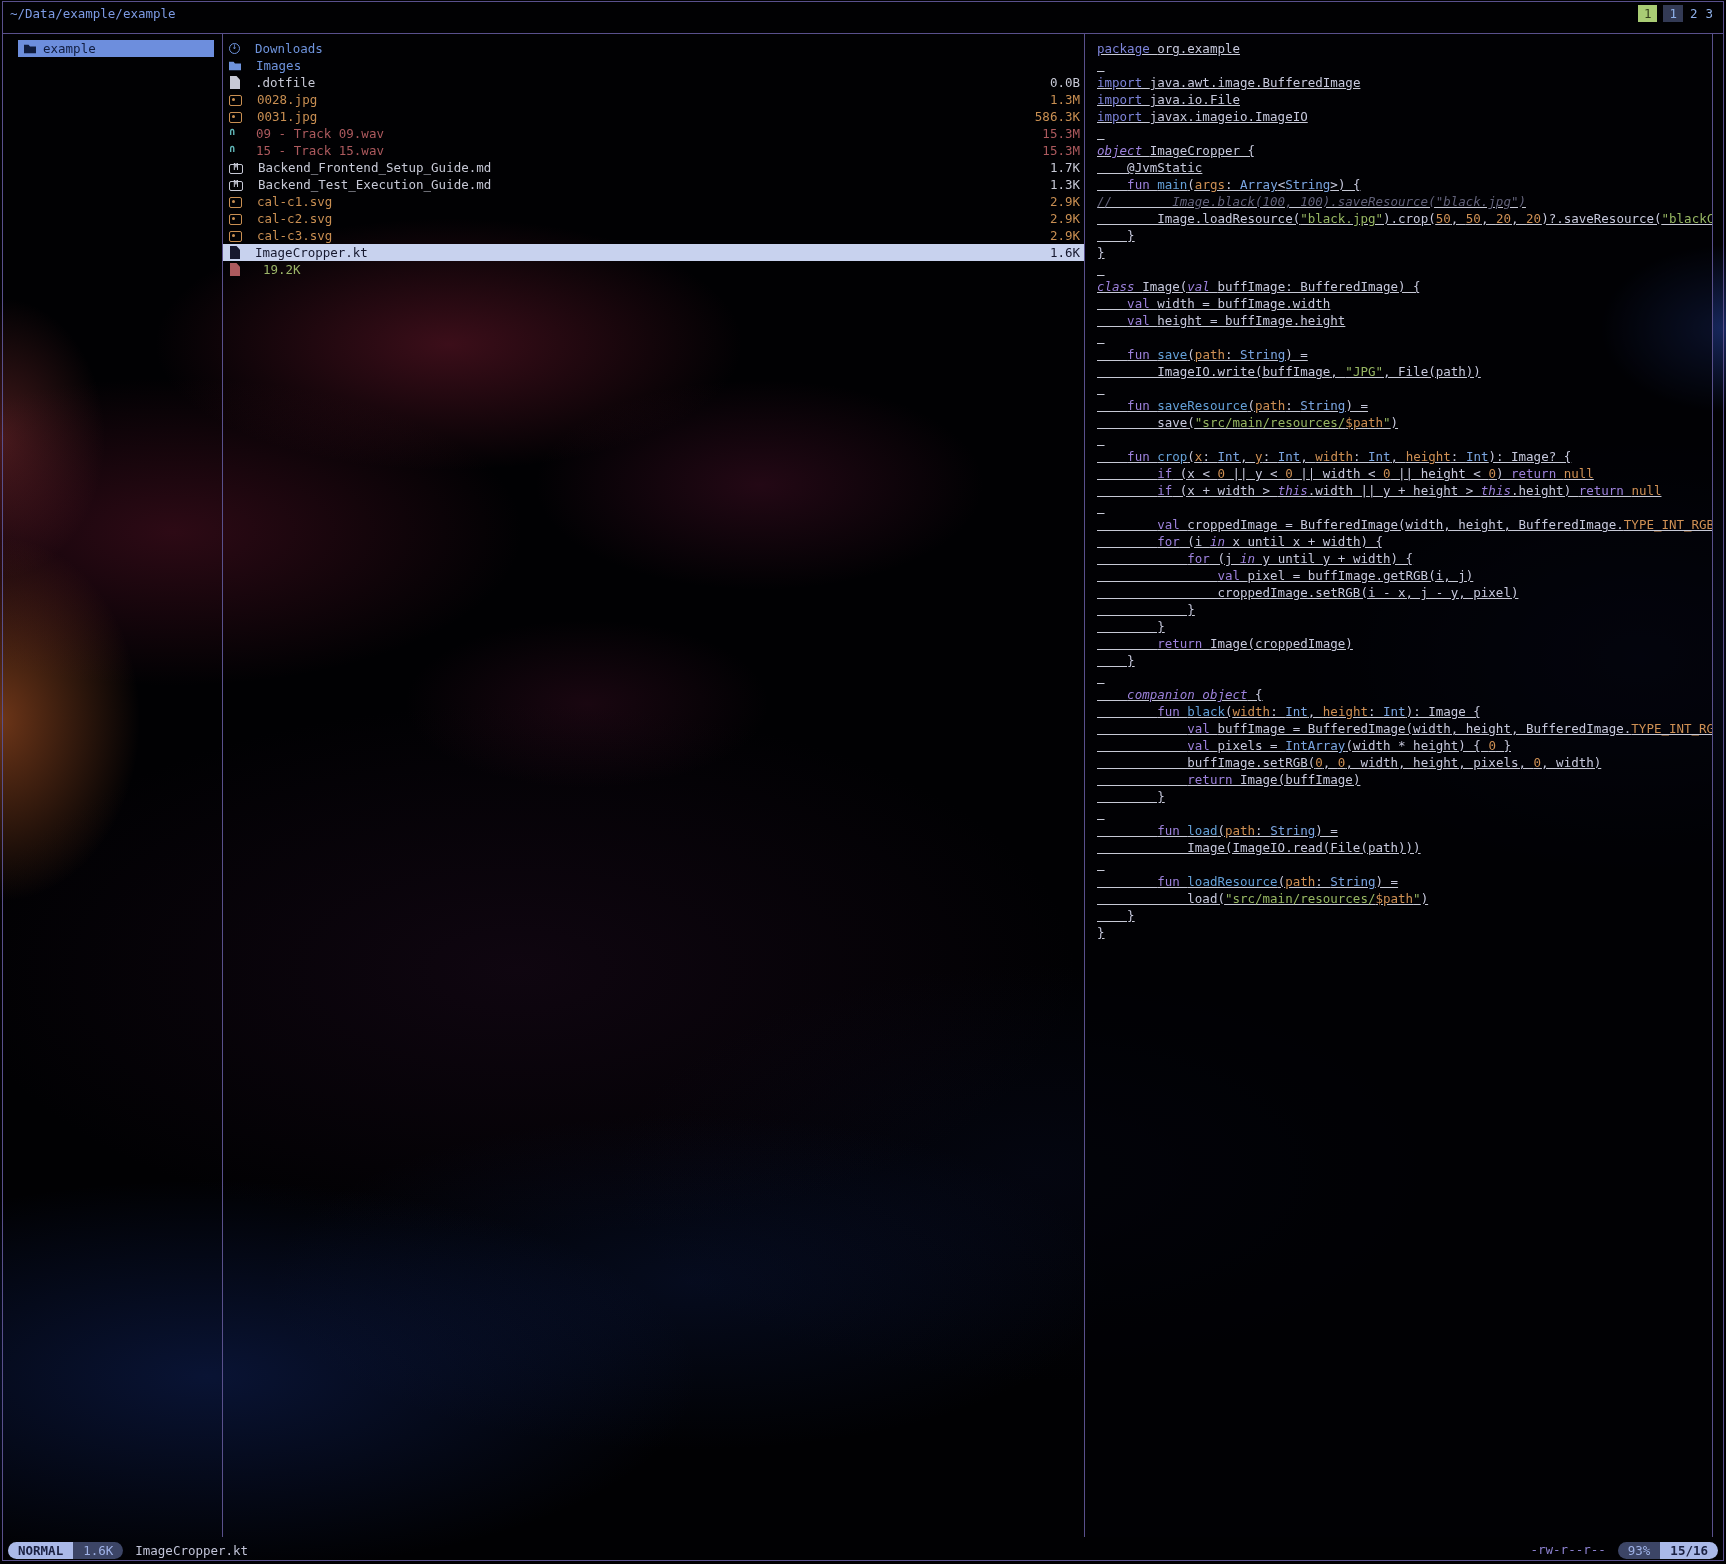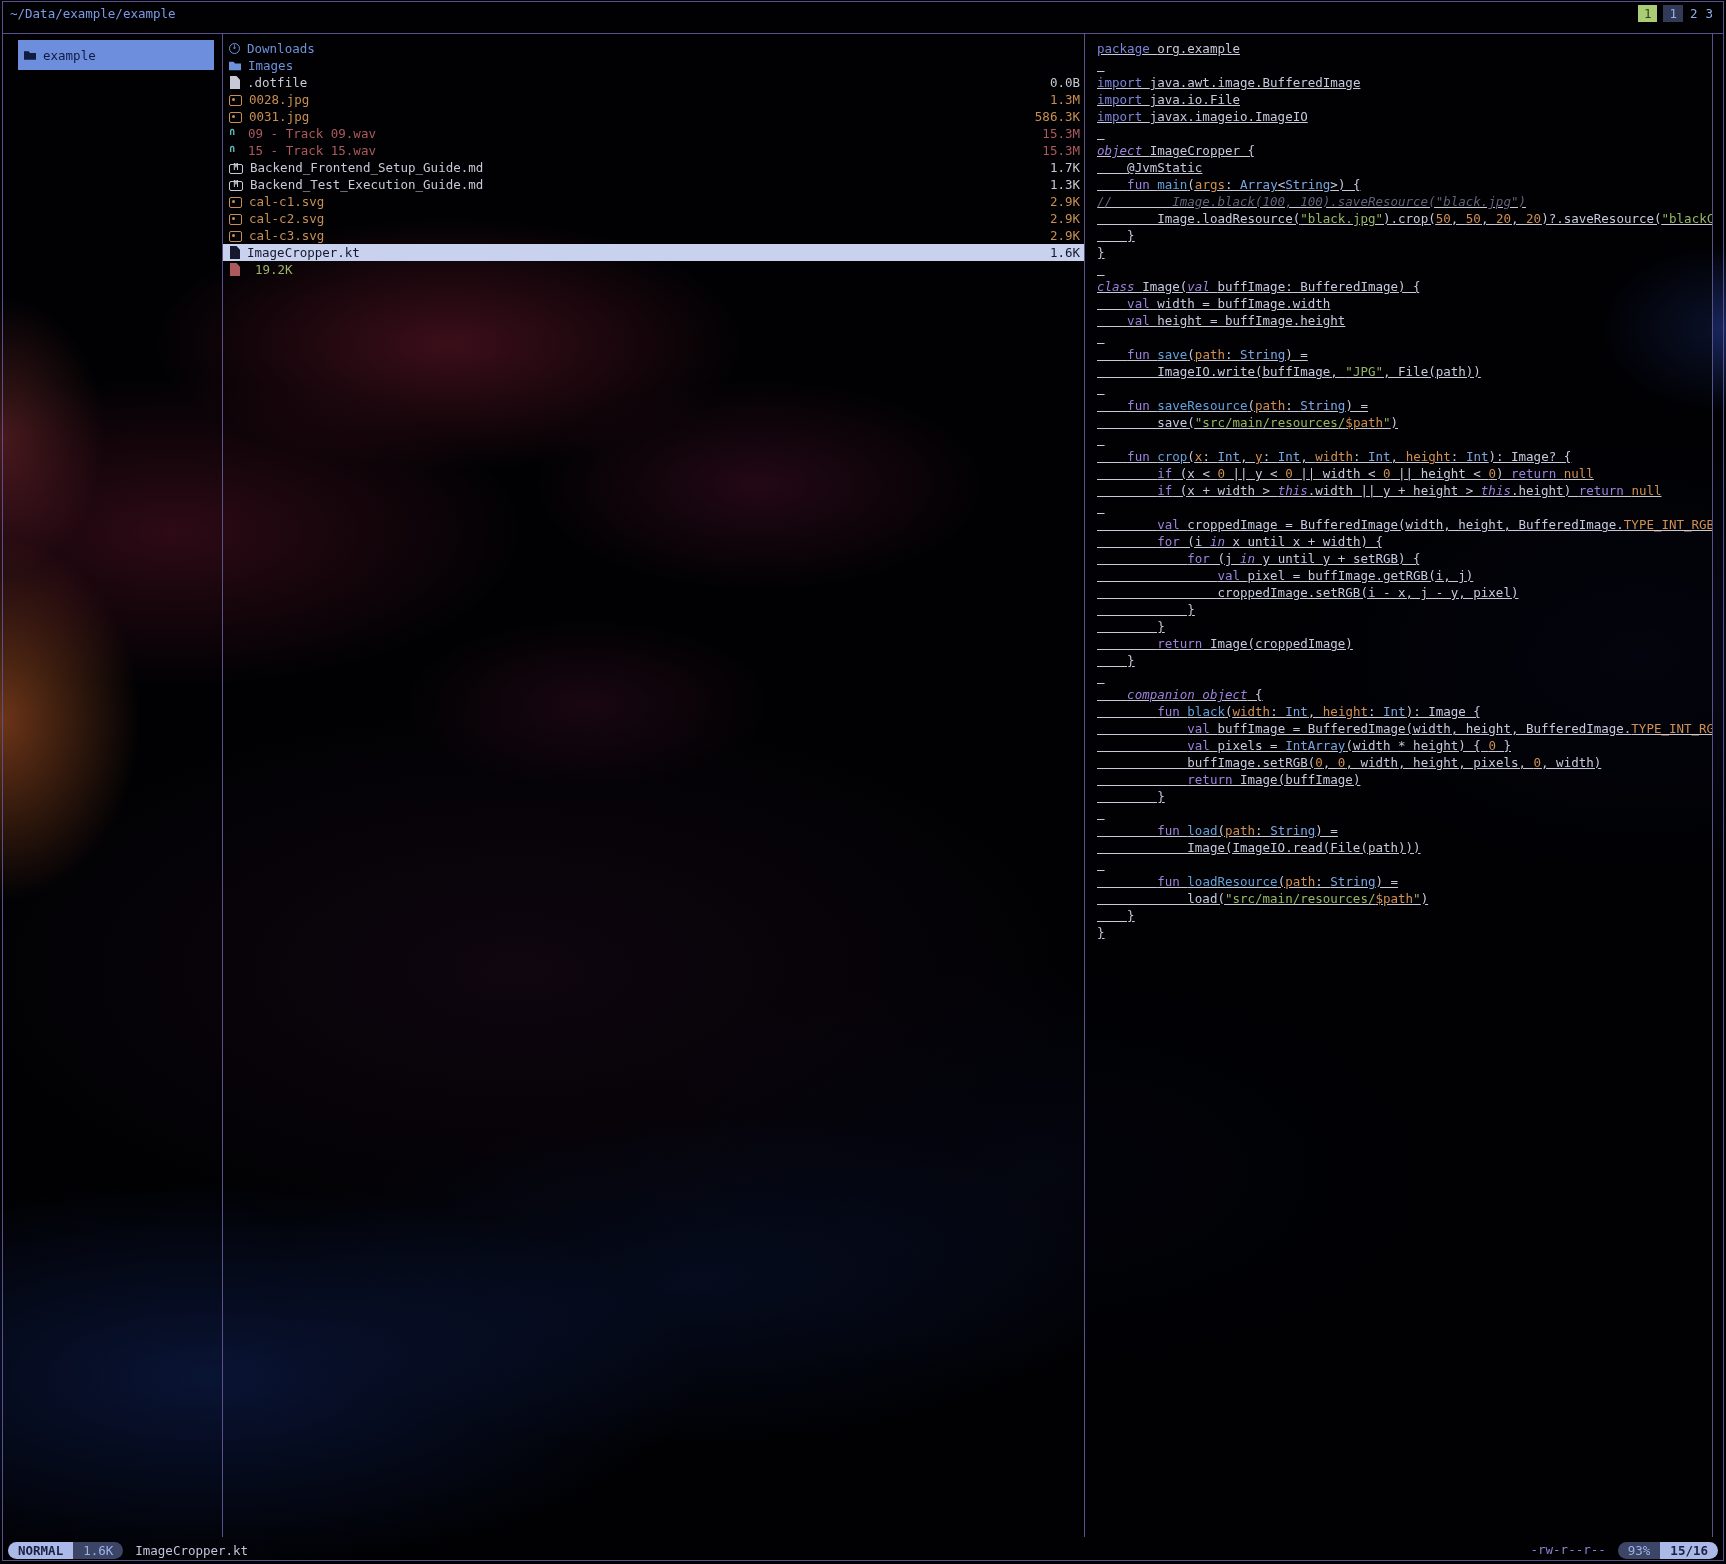--- a/index.html
+++ b/index.html
@@ -30,25 +30,25 @@
   .tab { padding:0 6px; height:17px; line-height:17px; }
   .tab-active { background:#a9cc74; color:#333f1a; }
   .tab-inactive { background:#333a55; color:#8fb0ea; }
   .tab-plain { color:#8fb0ea; padding:0 1px; }
 
   .panes-top { position:absolute; left:3px; right:3px; top:33px; height:1px; background:#59508c; z-index:2; }
   .vdiv { position:absolute; top:33px; bottom:27px; width:1px; background:#59508c; z-index:3; }
   .vdiv-1 { left:222px; } .vdiv-2 { left:1084px; } .vdiv-3 { left:1712px; }
 
   .parent-pane { position:absolute; left:4px; top:34px; width:218px; bottom:27px; padding-top:6px; z-index:2; }
-  .parent-item { display:flex; align-items:center; height:30px; margin-left:14px; width:196px; padding:8px 6px; }
+  .parent-item { display:flex; align-items:center; height:17px; margin-left:14px; width:196px; padding:8px 6px; }
   .parent-item.selected { background:#6d8edd; color:#101c3f; }
 
   .file-pane { position:absolute; left:223px; top:34px; width:861px; bottom:27px; padding-top:6px; z-index:2; }
-  .file-row { display:flex; align-items:center; height:17px; padding:0 4px 0 6px; }
+  .file-row { display:flex; align-items:center; height:17px; padding:0 4px 0 6px;gap:8px; }
   .file-row .label { flex:1; white-space:nowrap; overflow:hidden; }
   .file-row .size { margin-left:8px; white-space:nowrap; }
   .file-row.selected { background:#c8d2ee; }
 
   .preview-pane { position:absolute; left:1085px; top:34px; width:627px; bottom:27px; background:rgba(2,2,6,0.58); z-index:2; overflow:hidden; }
   .code { padding:6px 0 0 12px;text-decoration:underline; }
   .code-line { height:17px; line-height:17px; white-space:pre; overflow:hidden; font-size:12.5px; }
 
   .c-blue   { color:#6e93dc; } .c-white  { color:#c7c9d6; }
   .c-orange { color:#c98f52; } .c-red    { color:#ad5a5e; }
@@ -209,21 +209,21 @@
       <div class="code-line">&nbsp;</div>
       <div class="code-line"><span class="tk-p">    </span><span class="tk-k">fun </span><span class="tk-f">saveResource</span><span class="tk-p">(</span><span class="tk-pa">path</span><span class="tk-p">: </span><span class="tk-t">String</span><span class="tk-p">) =</span></div>
       <div class="code-line"><span class="tk-p">        save(</span><span class="tk-s">"src/main/resources/</span><span class="tk-sv">$path</span><span class="tk-s">"</span><span class="tk-p">)</span></div>
       <div class="code-line">&nbsp;</div>
       <div class="code-line"><span class="tk-p">    </span><span class="tk-k">fun </span><span class="tk-f">crop</span><span class="tk-p">(</span><span class="tk-pa">x</span><span class="tk-p">: </span><span class="tk-t">Int</span><span class="tk-p">, </span><span class="tk-pa">y</span><span class="tk-p">: </span><span class="tk-t">Int</span><span class="tk-p">, </span><span class="tk-pa">width</span><span class="tk-p">: </span><span class="tk-t">Int</span><span class="tk-p">, </span><span class="tk-pa">height</span><span class="tk-p">: </span><span class="tk-t">Int</span><span class="tk-p">): Image? {</span></div>
       <div class="code-line"><span class="tk-p">        </span><span class="tk-k">if</span><span class="tk-p"> (x &lt; </span><span class="tk-n">0</span><span class="tk-p"> || y &lt; </span><span class="tk-n">0</span><span class="tk-p"> || width &lt; </span><span class="tk-n">0</span><span class="tk-p"> || height &lt; </span><span class="tk-n">0</span><span class="tk-p">) </span><span class="tk-k">return </span><span class="tk-n">null</span></div>
       <div class="code-line"><span class="tk-p">        </span><span class="tk-k">if</span><span class="tk-p"> (x + width &gt; </span><span class="tk-ki">this</span><span class="tk-p">.width || y + height &gt; </span><span class="tk-ki">this</span><span class="tk-p">.height) </span><span class="tk-k">return </span><span class="tk-n">null</span></div>
       <div class="code-line">&nbsp;</div>
       <div class="code-line"><span class="tk-p">        </span><span class="tk-k">val </span><span class="tk-p">croppedImage = BufferedImage(width, height, BufferedImage.</span><span class="tk-n">TYPE_INT_RGB</span></div>
       <div class="code-line"><span class="tk-p">        </span><span class="tk-k">for</span><span class="tk-p"> (i </span><span class="tk-ki">in</span><span class="tk-p"> x until x + width) {</span></div>
-      <div class="code-line"><span class="tk-p">            </span><span class="tk-k">for</span><span class="tk-p"> (j </span><span class="tk-ki">in</span><span class="tk-p"> y until y + setRGB) {</span></div>
+      <div class="code-line"><span class="tk-p">            </span><span class="tk-k">for</span><span class="tk-p"> (j </span><span class="tk-ki">in</span><span class="tk-p"> y until y + width) {</span></div>
       <div class="code-line"><span class="tk-p">                </span><span class="tk-k">val </span><span class="tk-p">pixel = buffImage.getRGB(i, j)</span></div>
       <div class="code-line"><span class="tk-p">                croppedImage.setRGB(i - x, j - y, pixel)</span></div>
       <div class="code-line"><span class="tk-p">            }</span></div>
       <div class="code-line"><span class="tk-p">        }</span></div>
       <div class="code-line"><span class="tk-p">        </span><span class="tk-k">return </span><span class="tk-p">Image(croppedImage)</span></div>
       <div class="code-line"><span class="tk-p">    }</span></div>
       <div class="code-line">&nbsp;</div>
       <div class="code-line"><span class="tk-p">    </span><span class="tk-ki">companion object</span><span class="tk-p"> {</span></div>
       <div class="code-line"><span class="tk-p">        </span><span class="tk-k">fun </span><span class="tk-f">black</span><span class="tk-p">(</span><span class="tk-pa">width</span><span class="tk-p">: </span><span class="tk-t">Int</span><span class="tk-p">, </span><span class="tk-pa">height</span><span class="tk-p">: </span><span class="tk-t">Int</span><span class="tk-p">): Image {</span></div>
       <div class="code-line"><span class="tk-p">            </span><span class="tk-k">val </span><span class="tk-p">buffImage = BufferedImage(width, height, BufferedImage.</span><span class="tk-n">TYPE_INT_RGB</span></div>

